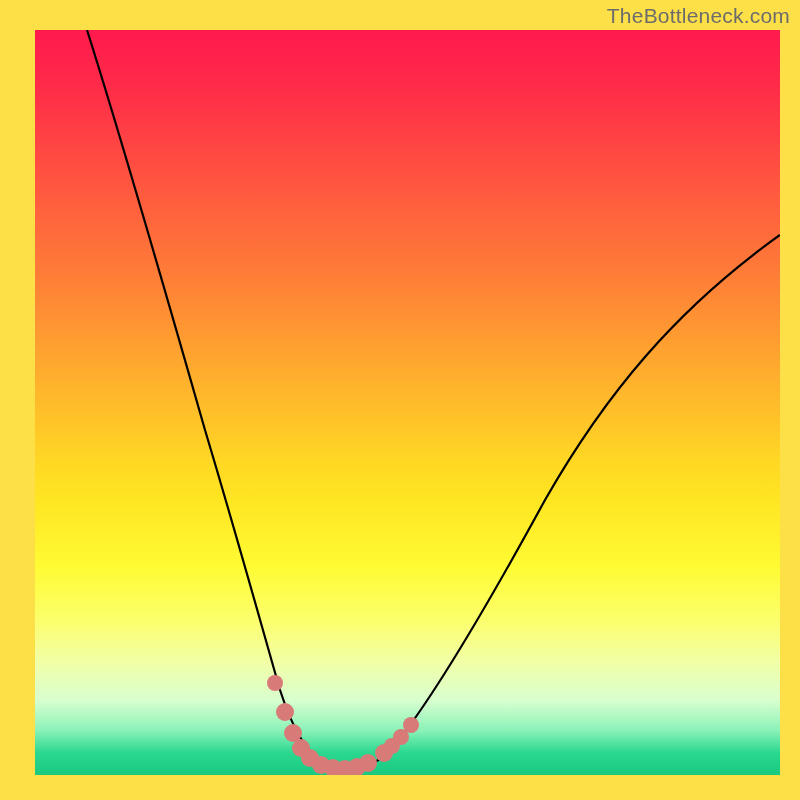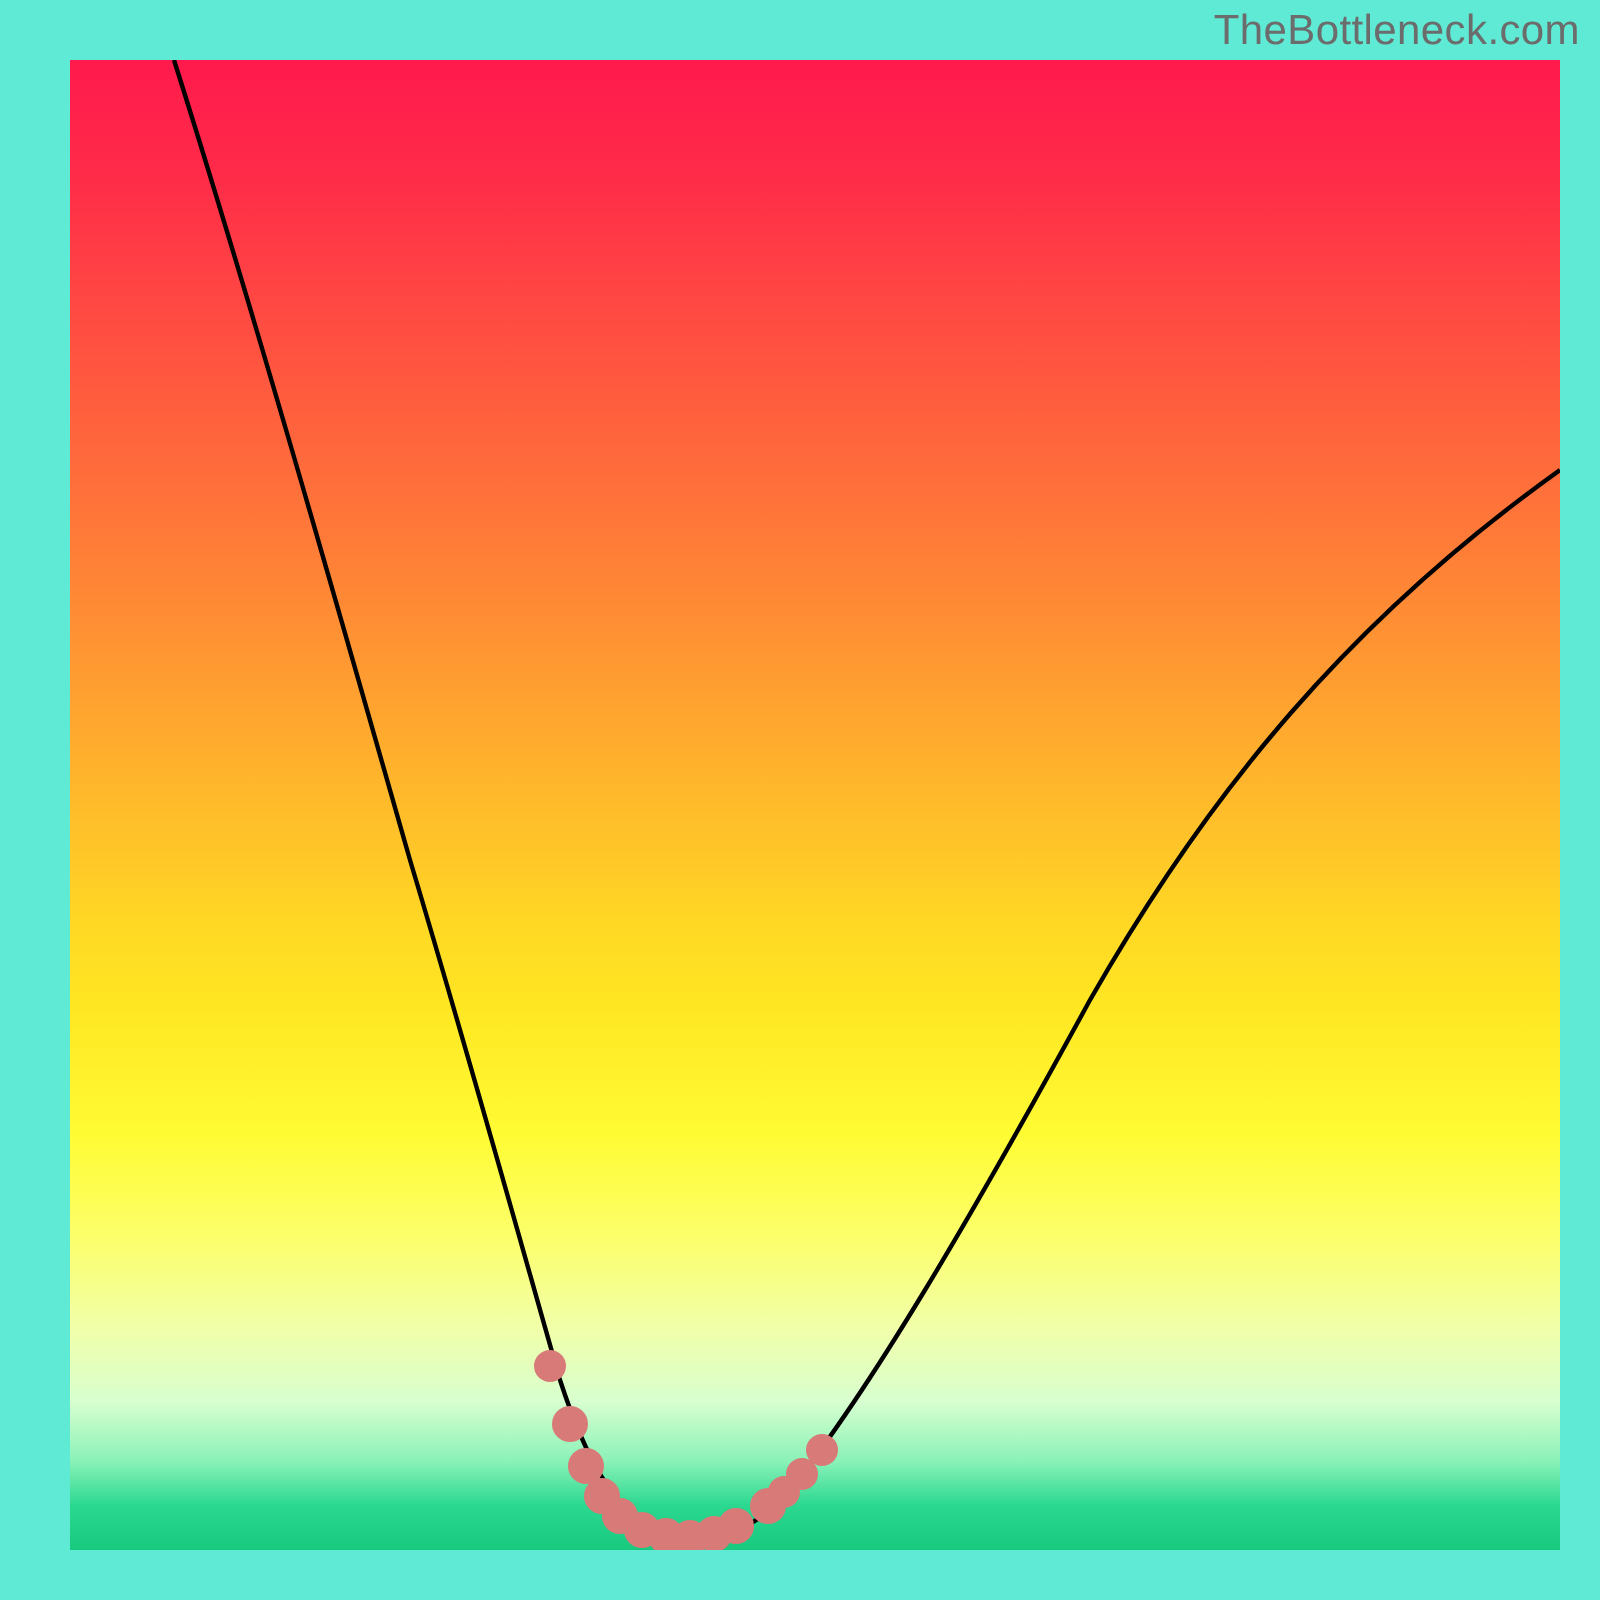--- a/index.html
+++ b/index.html
@@ -10,21 +10,21 @@
     background: #000;
     font-family: Arial, Helvetica, sans-serif;
     overflow: hidden;
   }
   .frame {
     position: absolute;
     left: 0;
     top: 0;
     width: 800px;
     height: 800px;
-    background: #5eead4;
+    background: #fde047;
   }
   .plot {
     position: absolute;
     left: 35px;
     top: 30px;
     width: 745px;
     height: 745px;
     background: linear-gradient(to bottom,
       #ff1a4d 0%,
       #ff2c48 8%,

